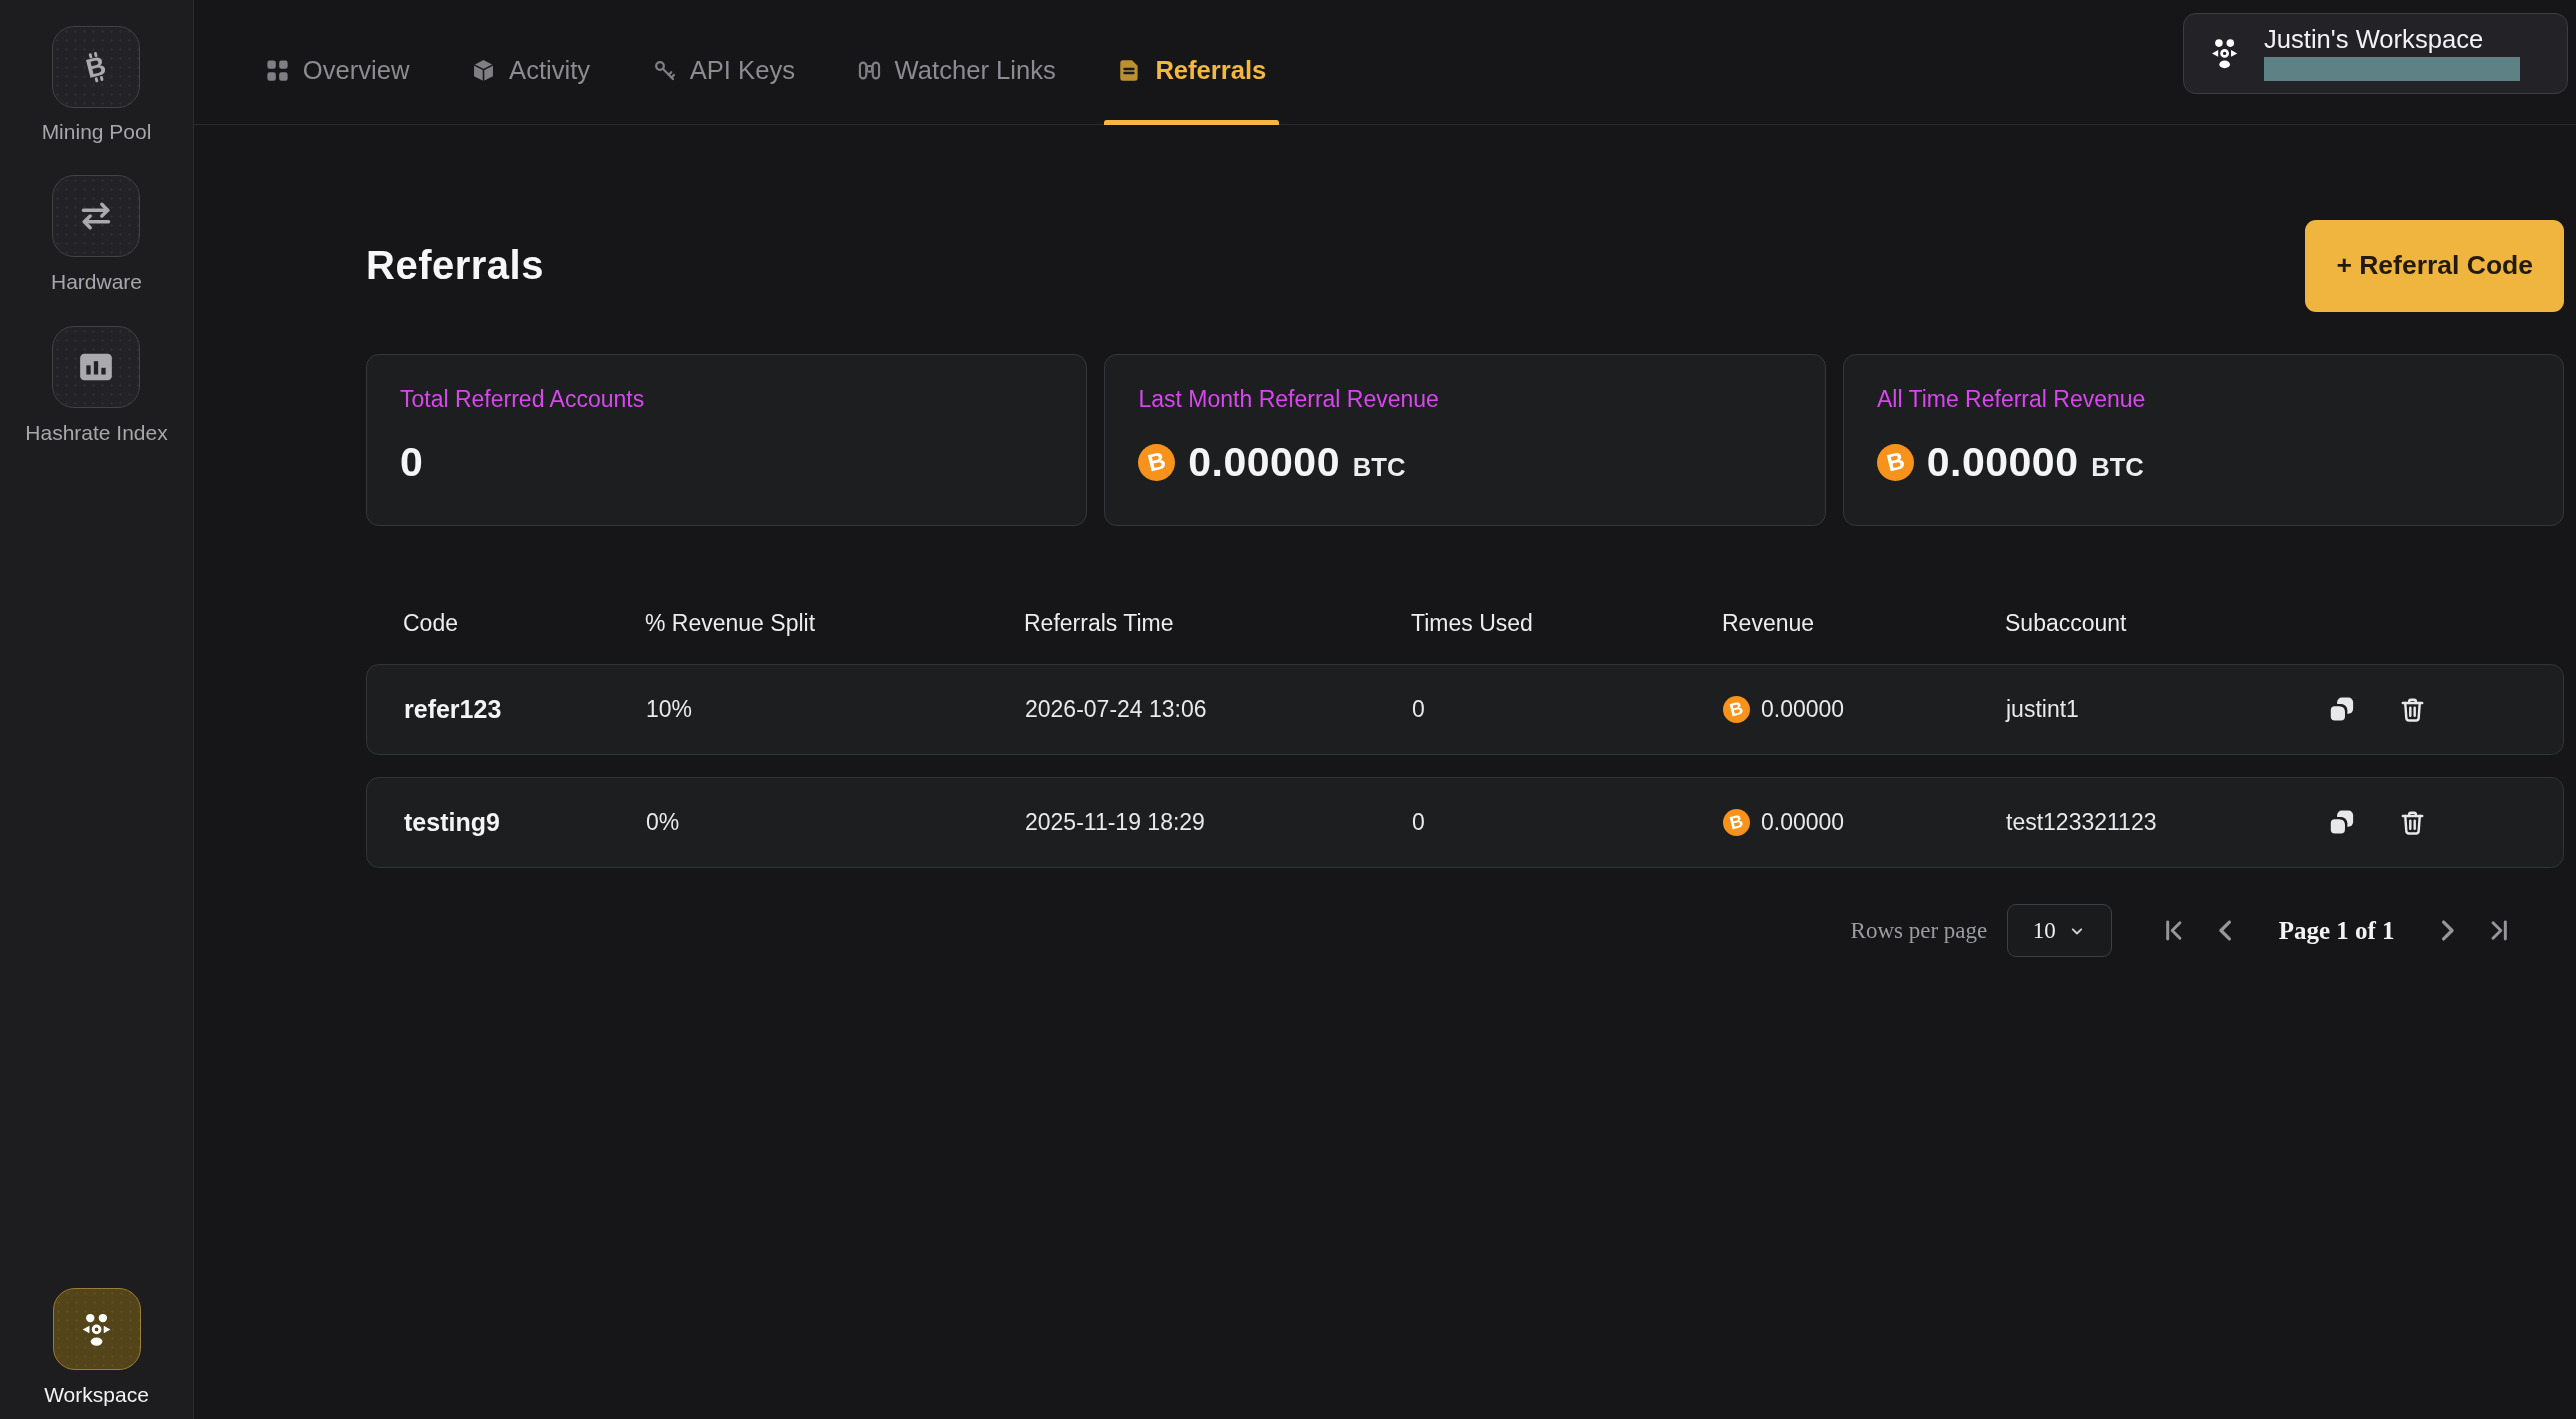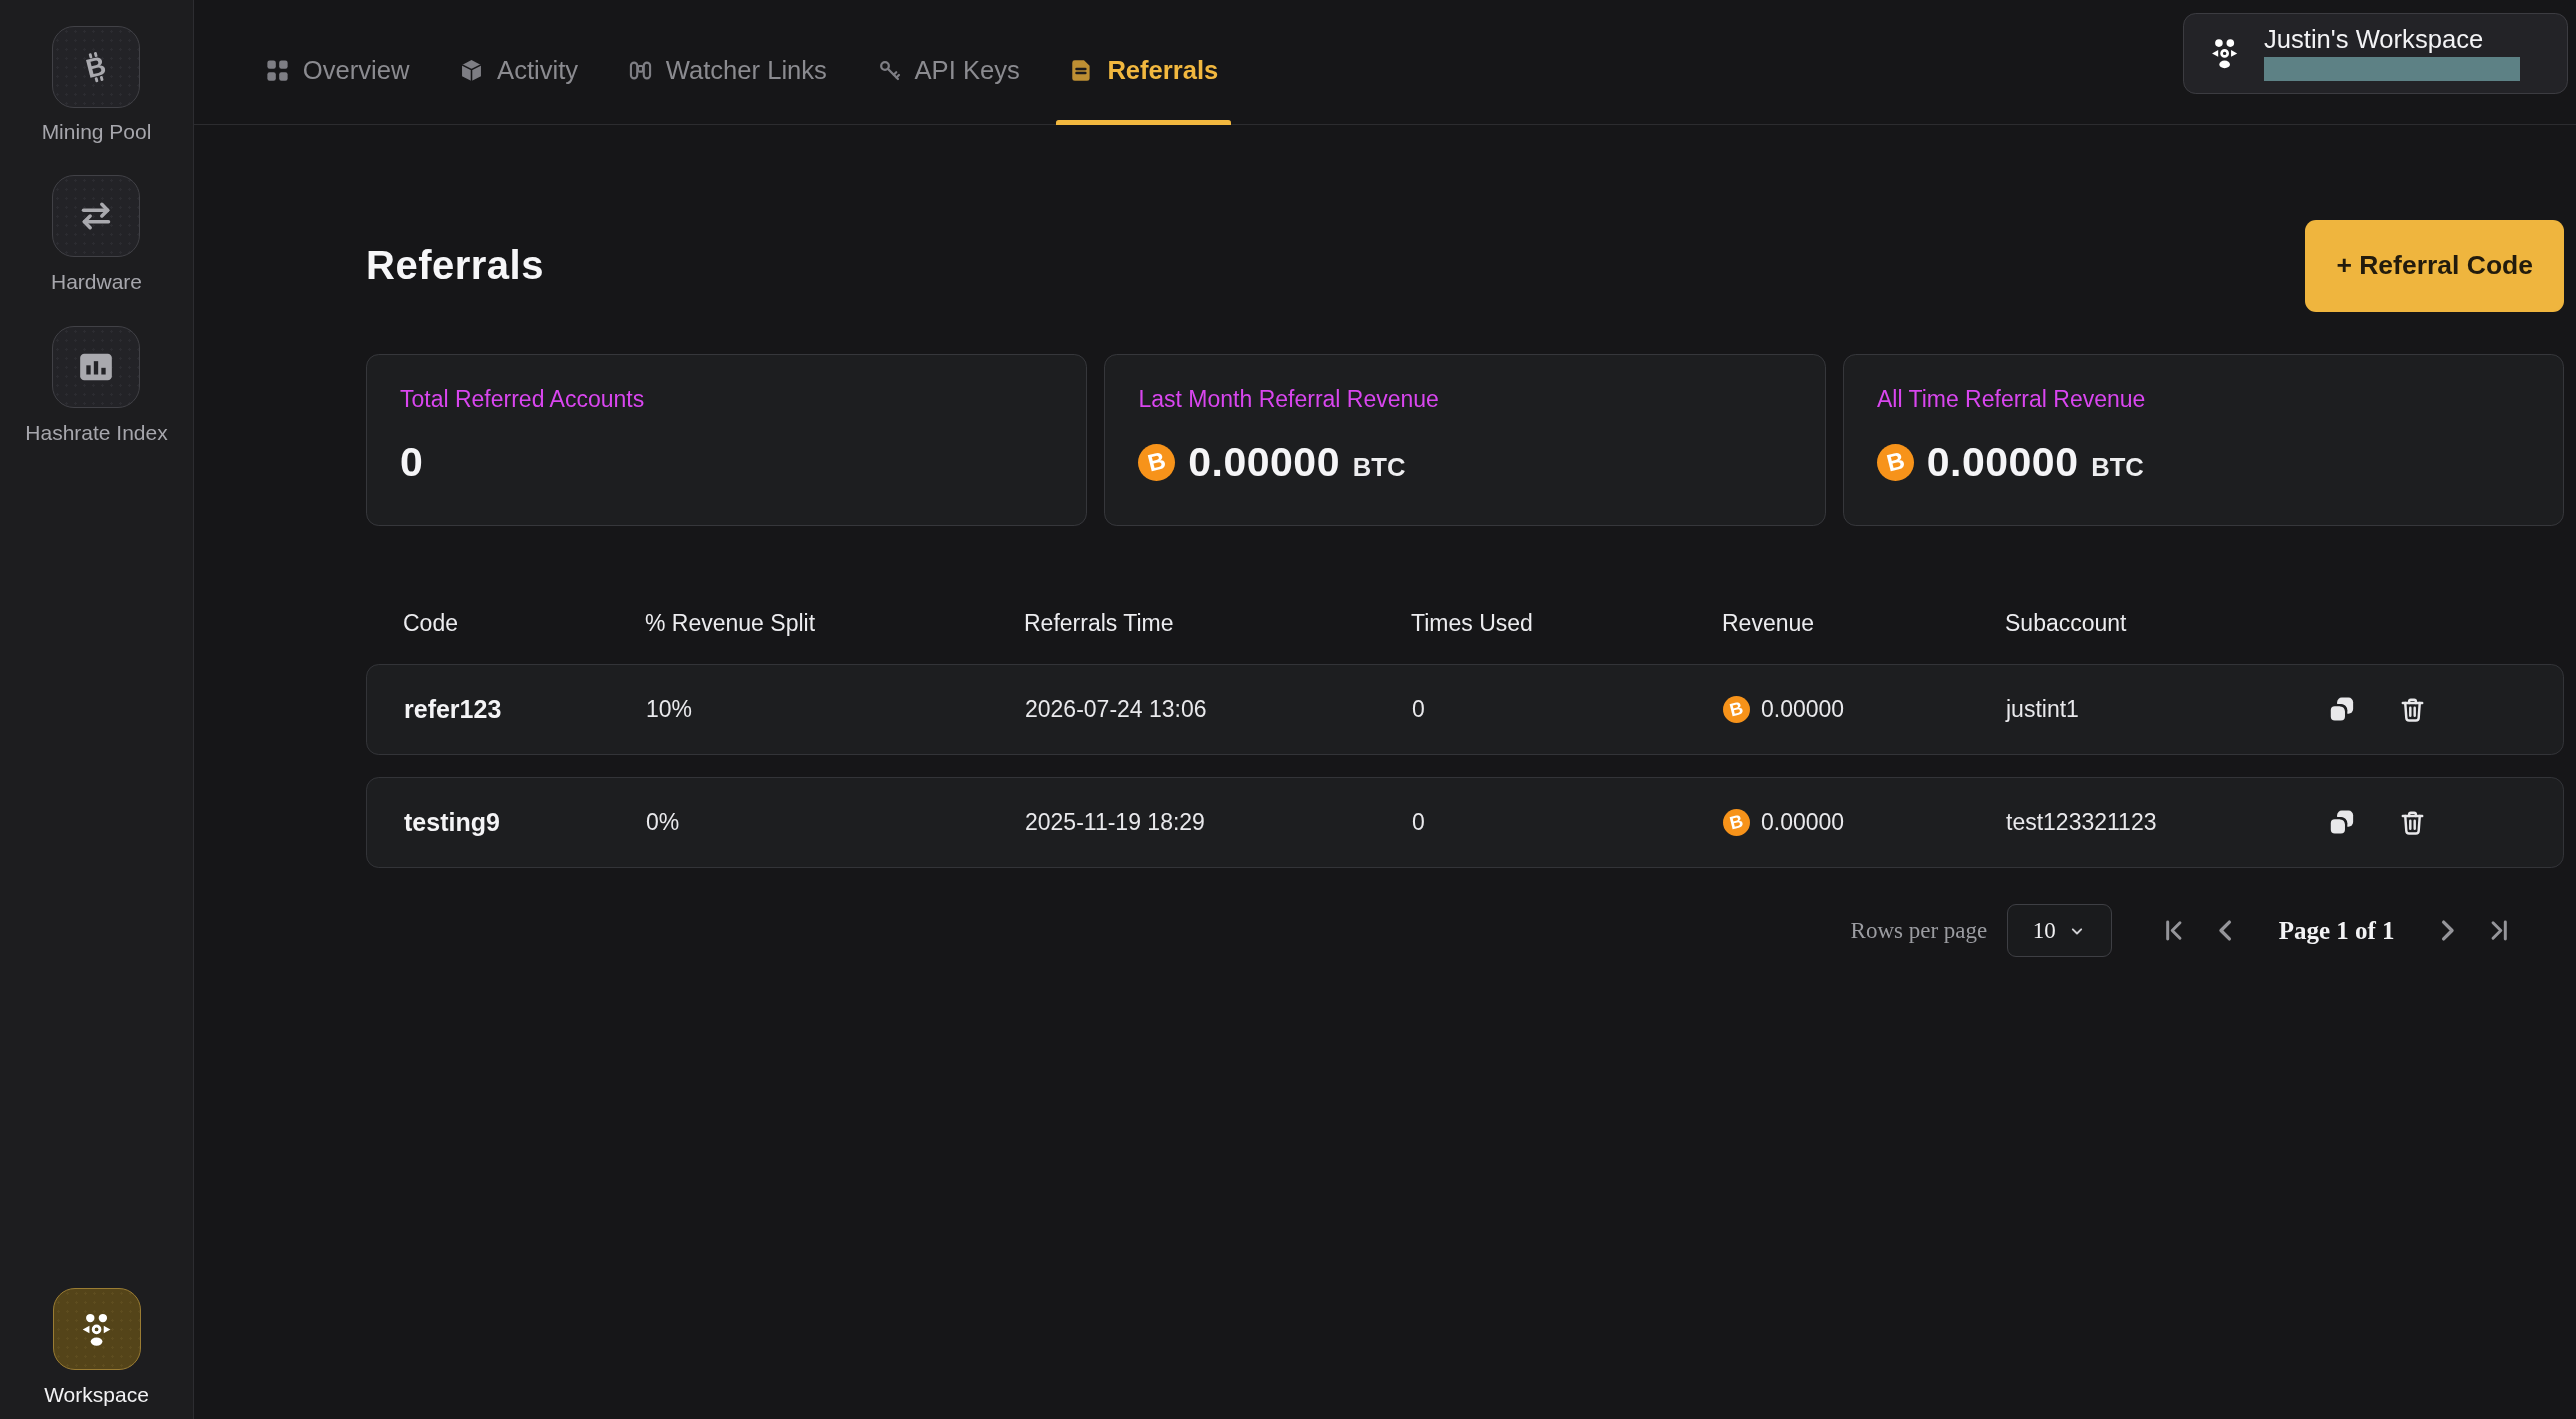--- a/index.html
+++ b/index.html
@@ -36,21 +36,21 @@
     background-image:radial-gradient(#5e4d1f 1.3px, transparent 1.3px);
     background-size:9px 9px;
   }
   .side-item.workspace-item .side-label { color:#F2F2F4; }
   .btc-glyph { position:relative; display:inline-block; transform:rotate(-14deg); font-weight:bold; }
   
   .topbar {
     position:absolute; left:194px; top:0; right:0; height:125px;
     background:#161618; border-bottom:0.9px solid #2C2C2F;
   }
-  .tabs { position:absolute; left:57px; top:16px; bottom:0; display:flex; gap:23px; }
+  .tabs { position:absolute; left:57px; top:16px; bottom:0; display:flex; gap:35px; }
   .tab {
     position:relative; display:flex; align-items:center; gap:12px;
     padding:0 12.8px; height:100%; cursor:pointer;
     color:#8B8B90; font-size:25.6px;
   }
   .tab .tab-icon { color:#7E7E84; display:flex; }
   .tab.active { color:#F2B83F; font-weight:bold; }
   .tab.active .tab-icon { color:#BD8F33; }
   .tab.active::after {
     content:""; position:absolute; left:0; right:0; bottom:-0.9px; height:4.6px;
@@ -197,38 +197,38 @@
       <span class="tab-icon">
         <svg width="27" height="27" viewBox="0 0 24 24">
           <path d="M12 2.6 L20.4 7 V17 L12 21.4 L3.6 17 V7 Z" fill="currentColor"></path>
           <path d="M3.6 7 L12 11.3 L20.4 7 M12 11.3 V21.4" fill="none" stroke="#161618" stroke-width="1.4"></path>
         </svg>
       </span>
       <span>Activity</span>
     </div>
     <div class="tab">
       <span class="tab-icon">
-        <svg width="27" height="27" viewBox="0 0 24 24" fill="none" stroke="currentColor" stroke-width="1.9" stroke-linejoin="round">
-          <rect x="3.5" y="5" width="5.6" height="14" rx="2.8"></rect>
-          <rect x="14.9" y="5" width="5.6" height="14" rx="2.8"></rect>
-          <rect x="9.8" y="8" width="4.4" height="5" rx="1.2"></rect>
-        </svg>
-      </span>
-      <span>Watcher Links</span>
-    </div>
-    <div class="tab">
-      <span class="tab-icon">
         <svg width="27" height="27" viewBox="0 0 24 24" fill="none" stroke="currentColor" stroke-width="2" stroke-linecap="round" stroke-linejoin="round">
           <circle cx="8" cy="8" r="3.4"></circle>
           <path d="M10.5 10.5 L19.5 19.5"></path>
           <path d="M15.8 15.8 L18 13.6"></path>
           <path d="M18.2 18.2 L20.4 16"></path>
         </svg>
       </span>
       <span>API Keys</span>
+    </div>
+    <div class="tab">
+      <span class="tab-icon">
+        <svg width="27" height="27" viewBox="0 0 24 24" fill="none" stroke="currentColor" stroke-width="1.9" stroke-linejoin="round">
+          <rect x="3.5" y="5" width="5.6" height="14" rx="2.8"></rect>
+          <rect x="14.9" y="5" width="5.6" height="14" rx="2.8"></rect>
+          <rect x="9.8" y="8" width="4.4" height="5" rx="1.2"></rect>
+        </svg>
+      </span>
+      <span>Watcher Links</span>
     </div>
     <div class="tab active">
       <span class="tab-icon">
         <svg width="27" height="27" viewBox="0 0 24 24">
           <path d="M6 2.8 h8.2 L19.2 7.8 V19 a2.2 2.2 0 0 1 -2.2 2.2 H6 A2.2 2.2 0 0 1 3.8 19 V5 A2.2 2.2 0 0 1 6 2.8 Z" fill="#BD8F33"></path>
           <path d="M7.6 10.6 h7.8 M7.6 14.2 h7.8" stroke="#1B1B1D" stroke-width="2.3" stroke-linecap="round"></path>
         </svg>
       </span>
       <span>Referrals</span>
     </div>

